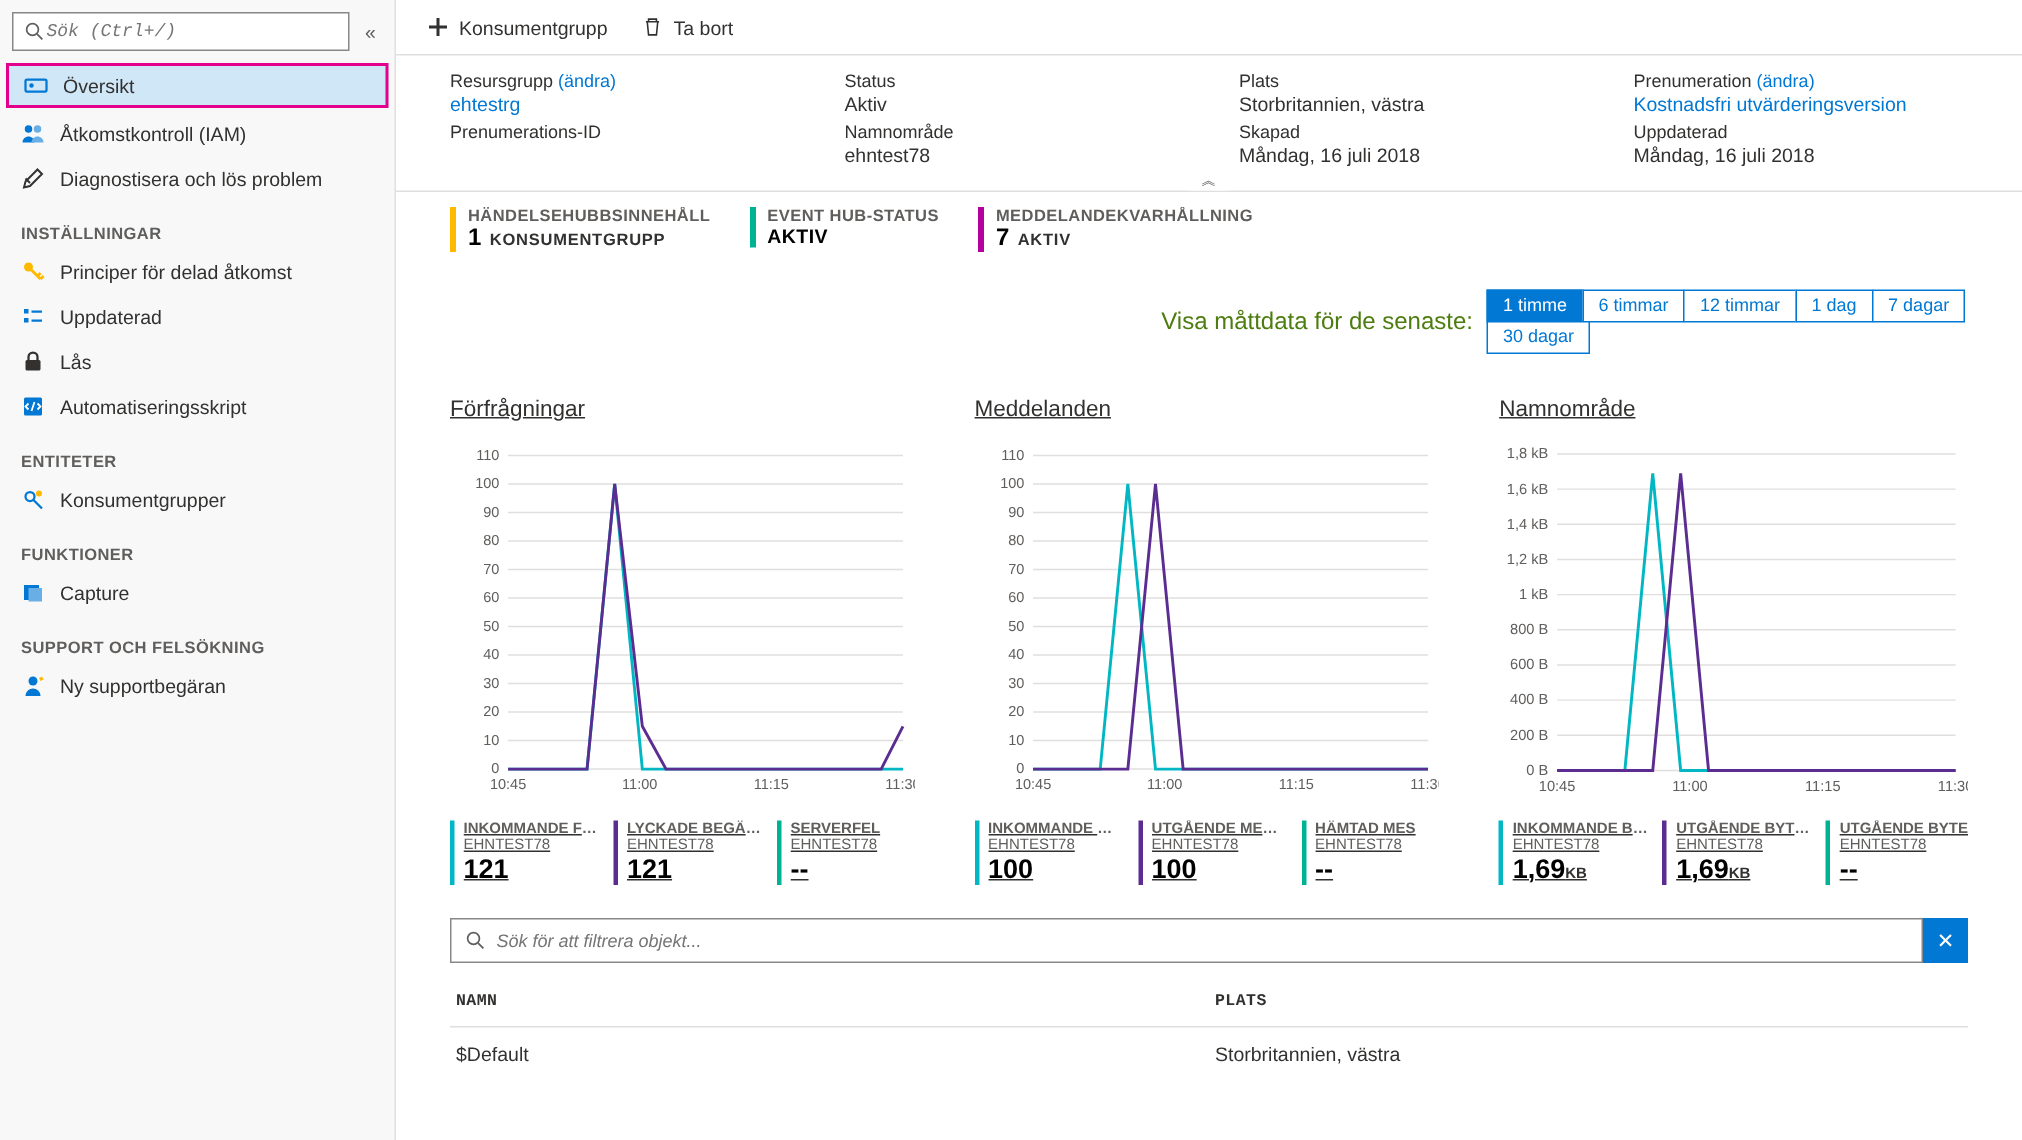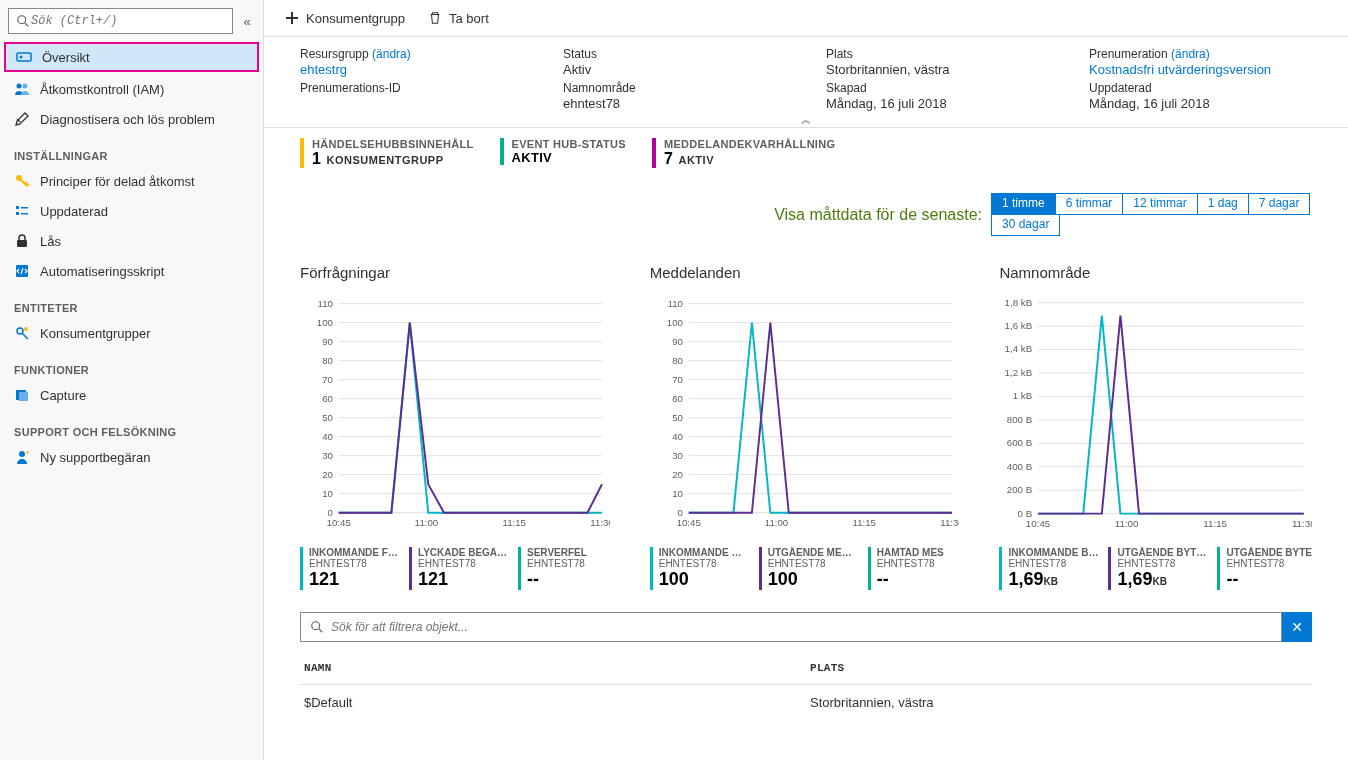--- a/index.html
+++ b/index.html
@@ -30,21 +30,21 @@
 .stat-chip { display:flex; gap:8px;}
 .chip-bar { width: 4px; }
 .chip-label { font-size: 11px; font-weight: 600; color: #605e5c; letter-spacing:0.3px;}
 .chip-val { font-size: 16px; font-weight: 600; color:#000; }
 .chip-sub { font-size:11px; font-weight:700; letter-spacing:0.5px; margin-left:2px;}
 .timefilter { margin-left: auto; display: flex; align-items: center; gap: 10px; }
 .tf-label { font-size: 16px; color: #4d7c0f; }
 .tf-btns { display: flex; flex-wrap: wrap; }
 .tf-btn { border: 1px solid #0078d4; color: #0078d4; background: #fff; font-size: 12px; padding: 2px 10px; cursor: pointer; margin-left: -1px; margin-top:-1px; height:22px;}
 .tf-btn.active { background: #0078d4; color: #fff; }
-.charts-row { display: flex; gap: 40px; margin-top: 28px; }
+.charts-row { display: flex; gap: 40px; margin-top: 28px; text-decoration: underline; }
 .chart-block { flex: 1; }
 .chart-title { font-size: 15px; margin-bottom: 8px; }
 .chart { height: 250px; position: relative; }
 .chart svg { width:100%; height:100%; }
 .grid-line { stroke: #e1dfdd; stroke-width:1; }
 .axis-text { fill:#605e5c; font-size:10px; }
 .series-path { fill:none; stroke-width:2; }
 .metric-row { display:flex; gap:10px; margin-top:8px;}
 .metric { flex:1; display:flex; gap:6px;}
 .metric-bar { width:3px; }

